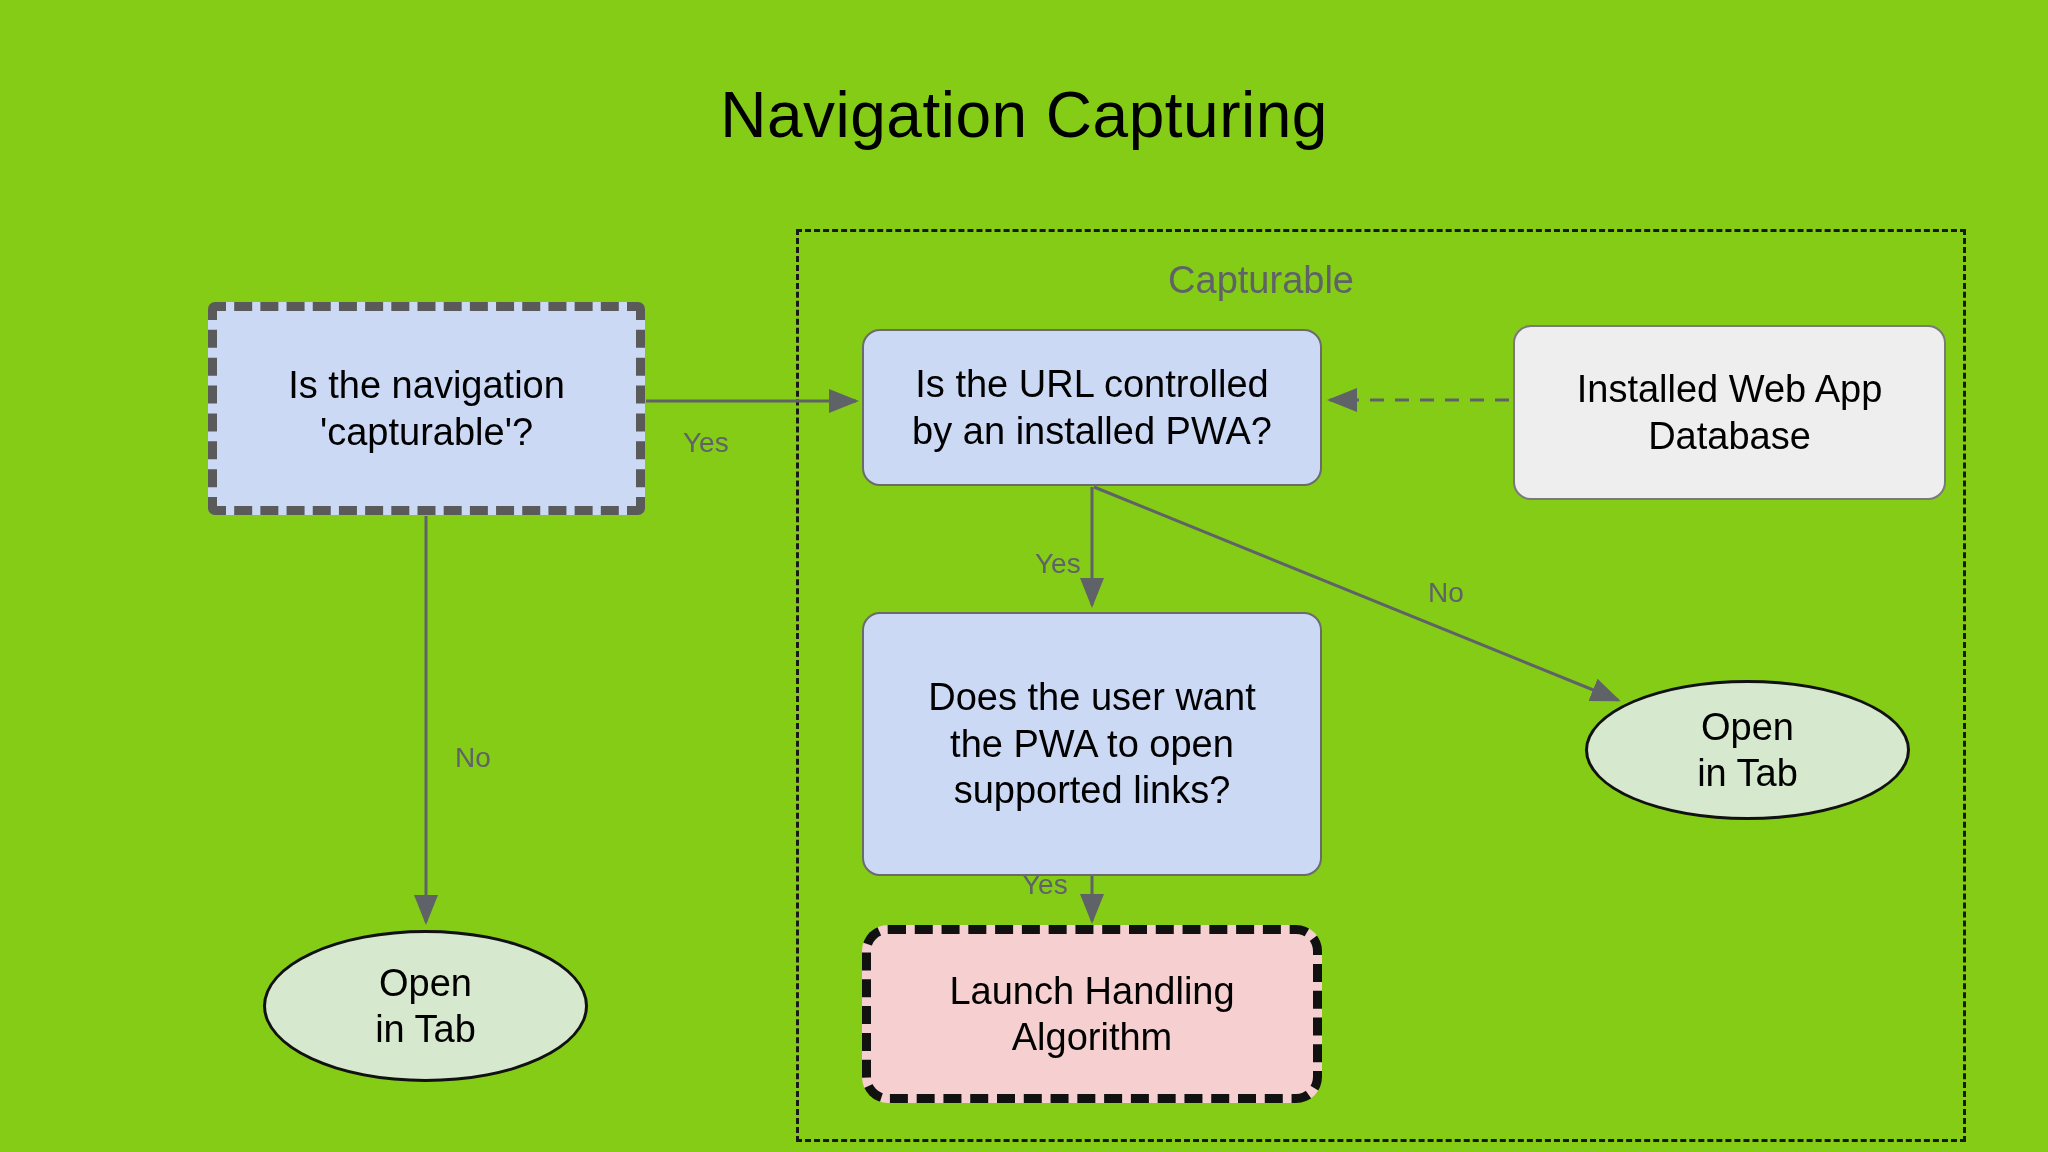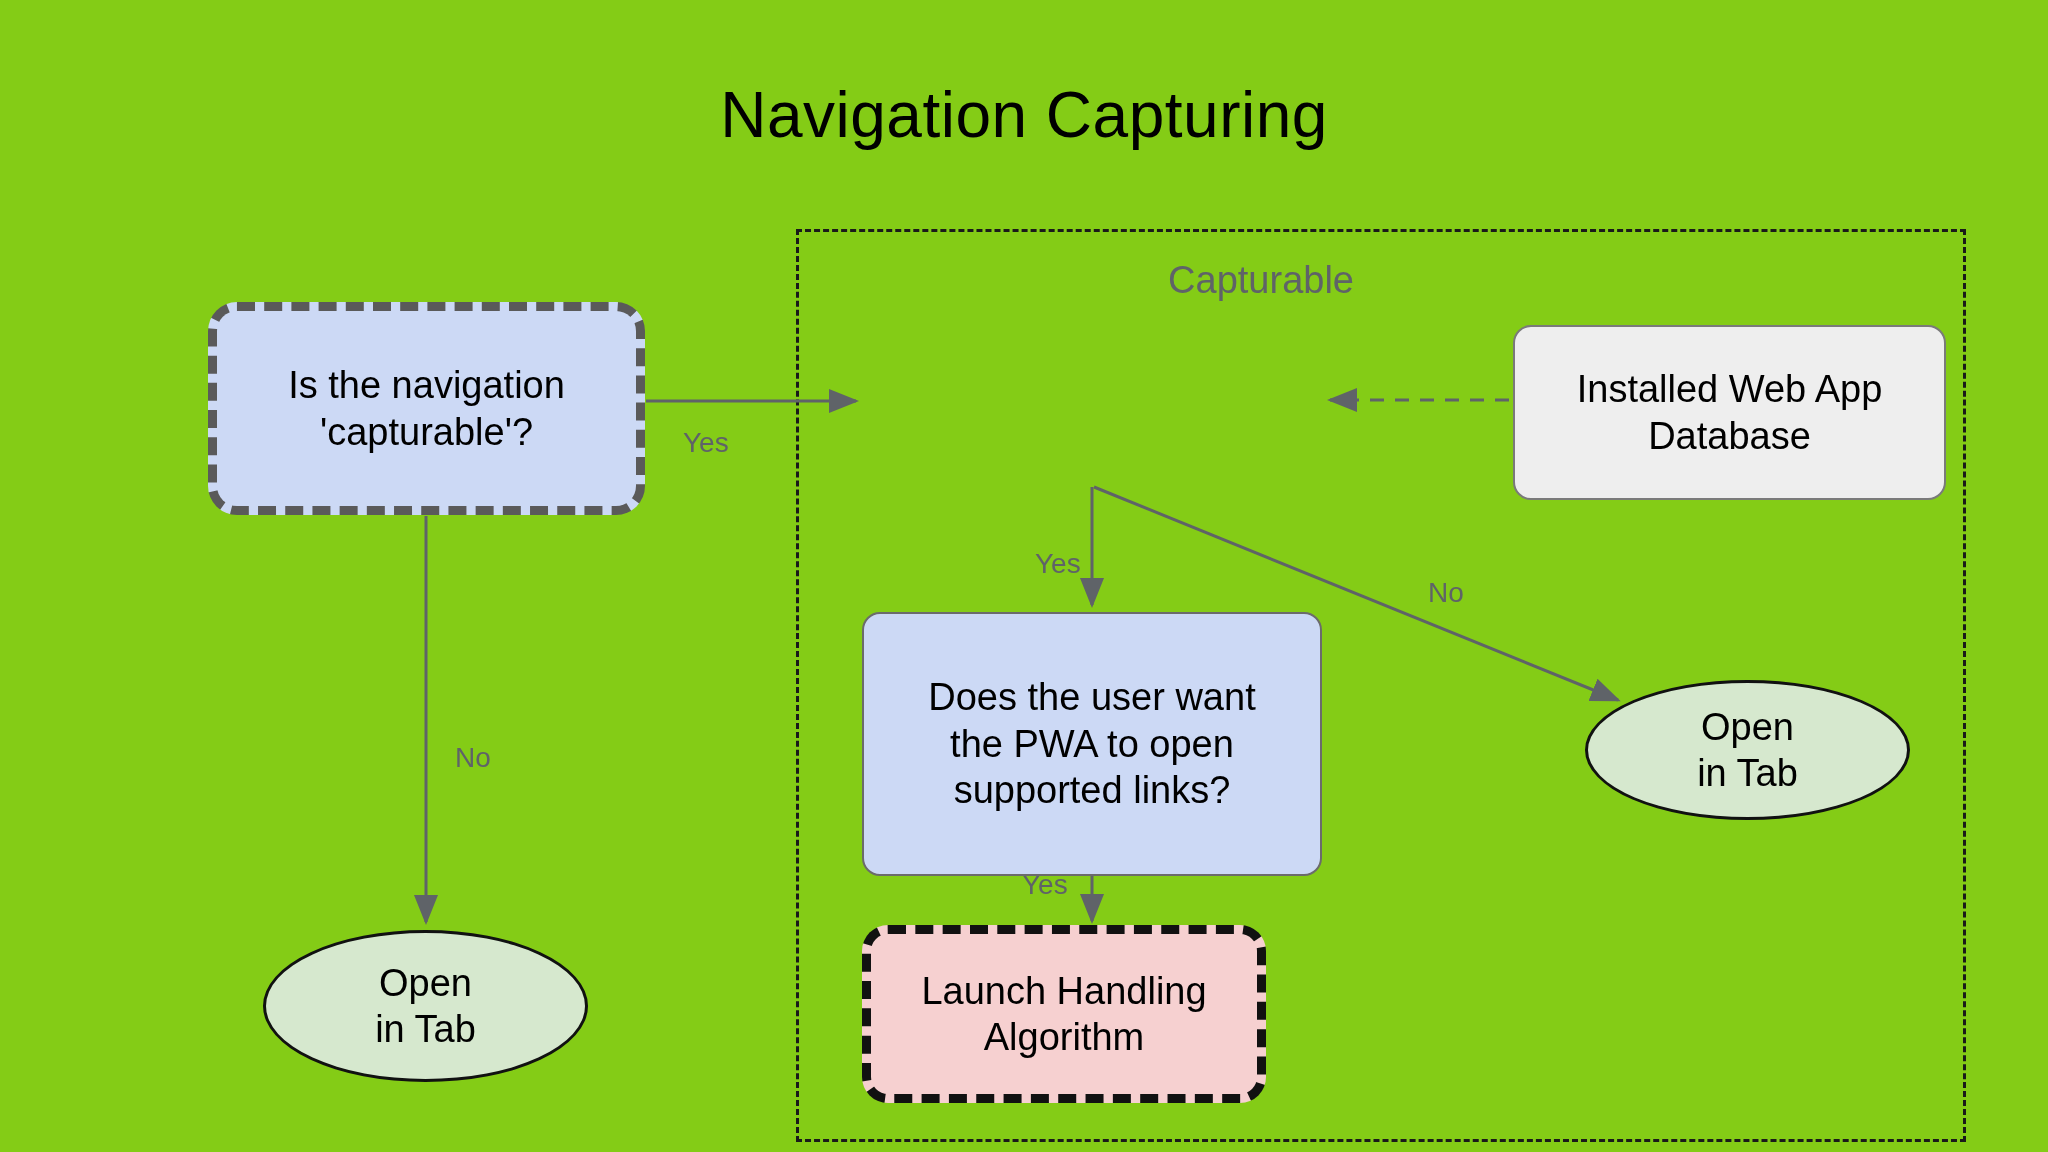--- a/index.html
+++ b/index.html
@@ -83,21 +83,21 @@
   }
 
   
   .n-capturable {
     left: 208px;
     top: 302px;
     width: 437px;
     height: 213px;
     background: #ccd9f5;
     border: 9px dashed #5a5a5a;
-    border-radius: 29px;
+    border-radius: 7px;
   }
   .n-url {
     left: 862px;
     top: 329px;
     width: 460px;
     height: 157px;
     background: #ccd9f5;
     border: 2px solid #6b6b6b;
   }
   .n-db {
@@ -112,21 +112,21 @@
     left: 862px;
     top: 612px;
     width: 460px;
     height: 264px;
     background: #ccd9f5;
     border: 2px solid #6b6b6b;
   }
   .n-launch {
     left: 862px;
     top: 925px;
-    width: 404px;
+    width: 460px;
     height: 178px;
     background: #f6d0d0;
     border: 9px dashed #111111;
     border-radius: 26px;
   }
 
   .ellipse {
     border-radius: 50%;
     border: 3px solid #111111;
     background: #d6e8ce;
@@ -208,20 +208,26 @@
   <div class="edge-label lbl-no2">No</div>
   <div class="edge-label lbl-yes3">Yes</div>
 
   <div class="node rect n-capturable">
     <div class="lines">
       <span>Is the navigation</span>
       <span>'capturable'?</span>
     </div>
   </div>
 
+  <div class="node rect n-url">
+    <div class="lines">
+      <span>Is the URL controlled</span>
+      <span>by an installed PWA?</span>
+    </div>
+  </div>
 
   <div class="node rect n-db">
     <div class="lines">
       <span>Installed Web App</span>
       <span>Database</span>
     </div>
   </div>
 
   <div class="node rect n-user">
     <div class="lines">

